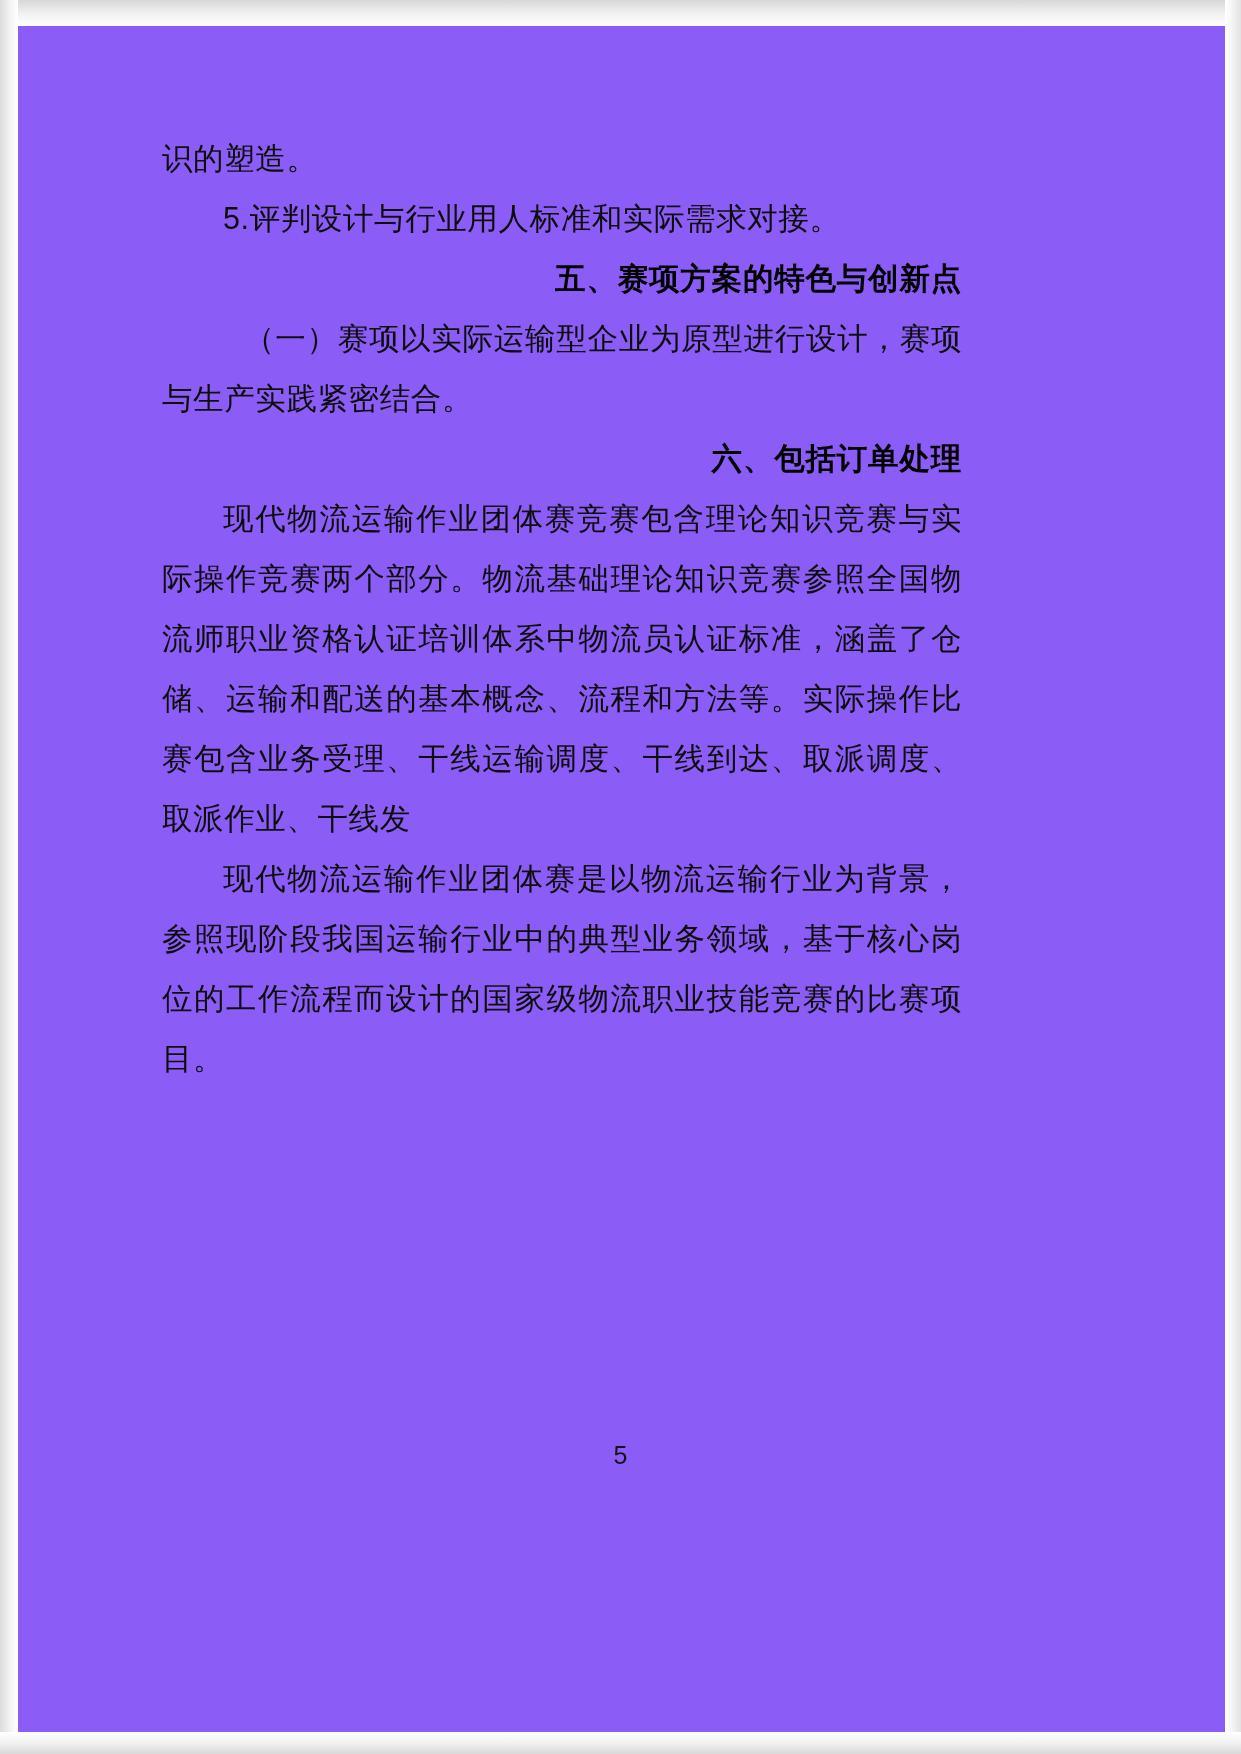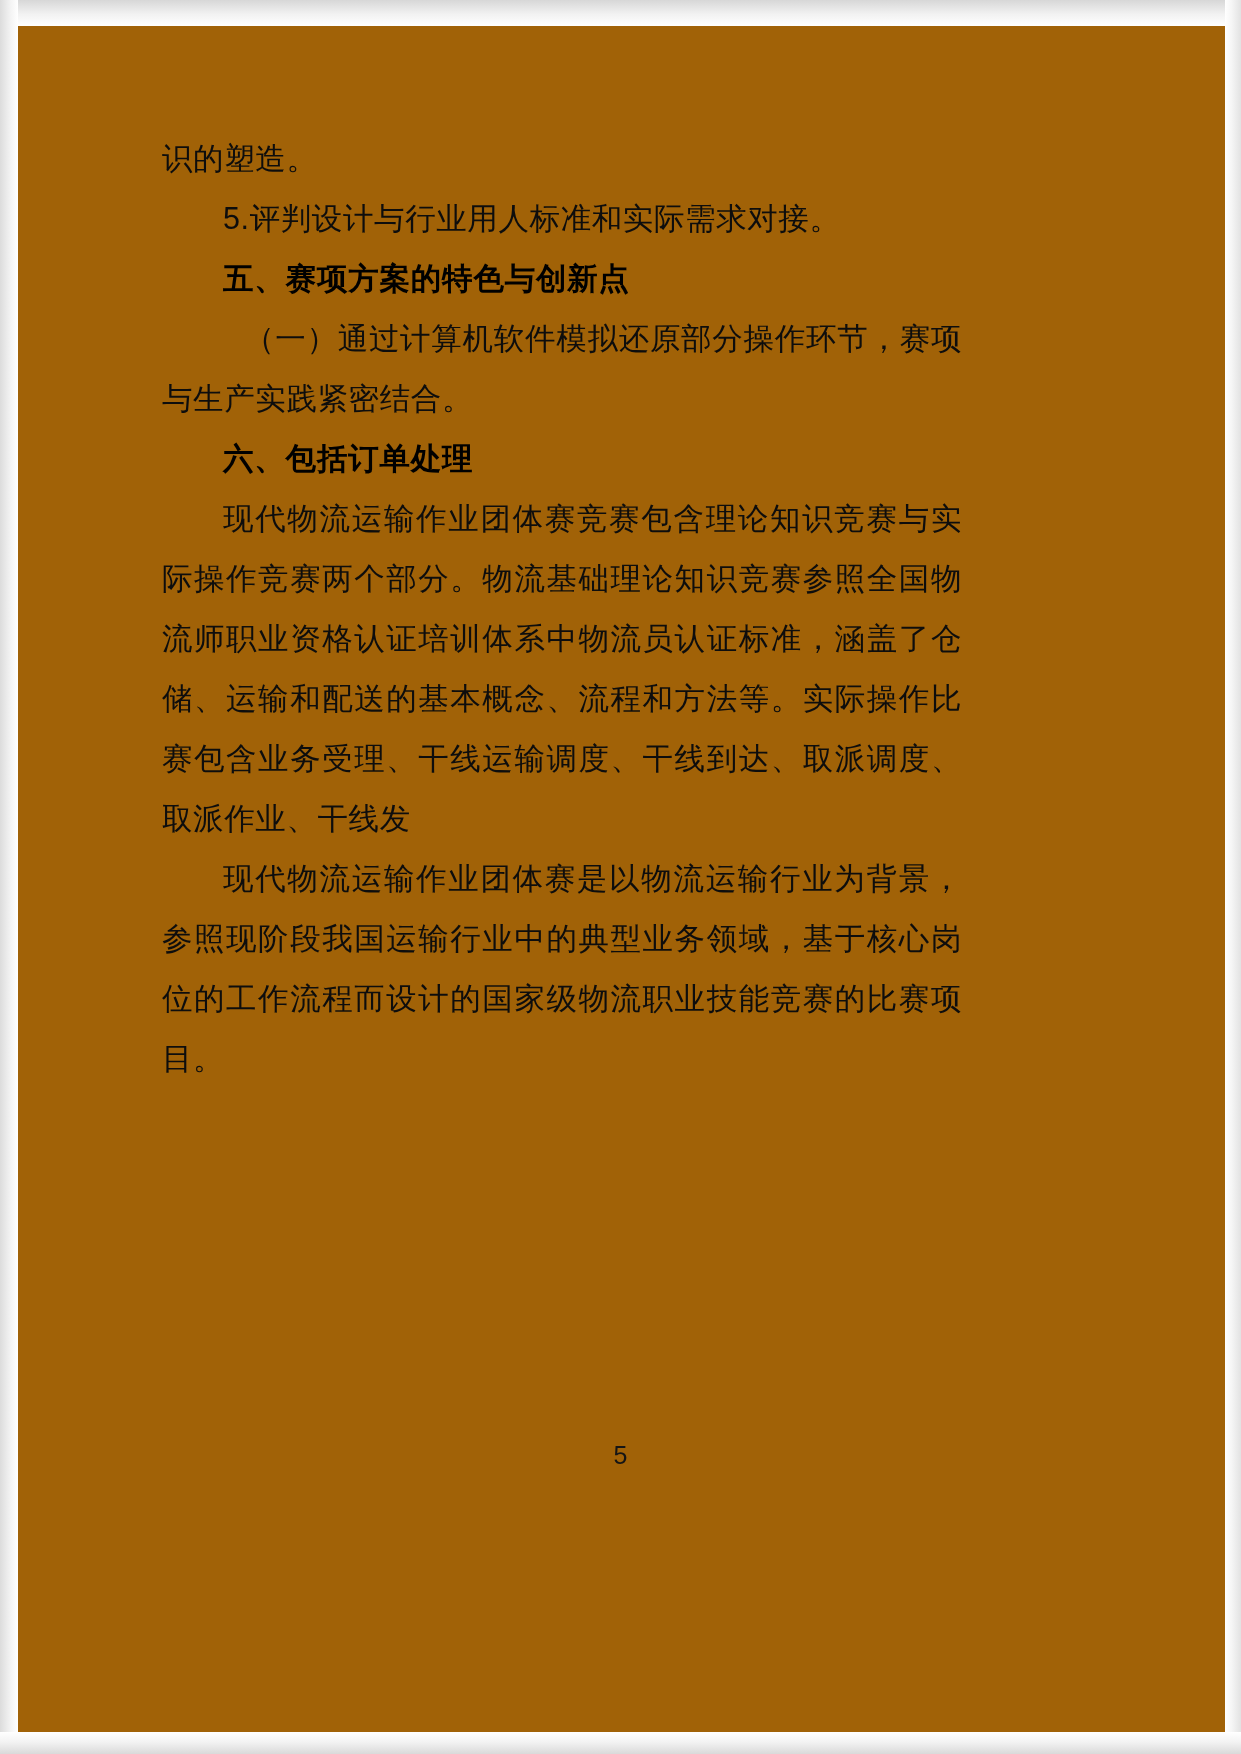--- a/index.html
+++ b/index.html
@@ -5,21 +5,21 @@
   html, body {
     margin: 0;
     padding: 0;
     background: #7d7d7d;
   }
   .page {
     position: relative;
     width: 1241px;
     height: 1754px;
     margin: 0 auto;
-    background: #a16207;
+    background: #8b5cf6;
     box-sizing: border-box;
     overflow: hidden;
     font-family: "Liberation Sans", "DejaVu Sans", sans-serif;
     color: #111111;
   }
   
   .scan-edge-top {
     position: absolute;
     left: 0; top: 0;
     width: 100%; height: 26px;
@@ -72,20 +72,21 @@
     text-indent: 82px;
   }
   .heading {
     font-size: 30.5px;
     line-height: 60px;
     font-weight: bold;
     text-indent: 61px;
     margin: 0;
     letter-spacing: 0.8px;
     color: #000000;
+    text-align: right;
   }
 
   .page-number {
     position: absolute;
     left: 0;
     top: 1440px;
     width: 100%;
     text-align: center;
     font-size: 25px;
     line-height: 30px;
@@ -104,21 +105,21 @@
 
   <div class="content">
 
     <p class="body-text">识的塑造。</p>
 
     <p class="body-text indent">5.评判设计与行业用人标准和实际需求对接。</p>
 
 
     <p class="heading">五、赛项方案的特色与创新点</p>
 
-    <p class="body-text indent-wide">（一）通过计算机软件模拟还原部分操作环节，赛项与生产实践紧密结合。</p>
+    <p class="body-text indent-wide">（一）赛项以实际运输型企业为原型进行设计，赛项与生产实践紧密结合。</p>
 
 
 
 
     <p class="heading">六、包括订单处理</p>
 
     <p class="body-text indent">现代物流运输作业团体赛竞赛包含理论知识竞赛与实际操作竞赛两个部分。物流基础理论知识竞赛参照全国物流师职业资格认证培训体系中物流员认证标准，涵盖了仓储、运输和配送的基本概念、流程和方法等。实际操作比赛包含业务受理、干线运输调度、干线到达、取派调度、取派作业、干线发</p>
 
     <p class="body-text indent">现代物流运输作业团体赛是以物流运输行业为背景，参照现阶段我国运输行业中的典型业务领域，基于核心岗位的工作流程而设计的国家级物流职业技能竞赛的比赛项目。</p>
 

